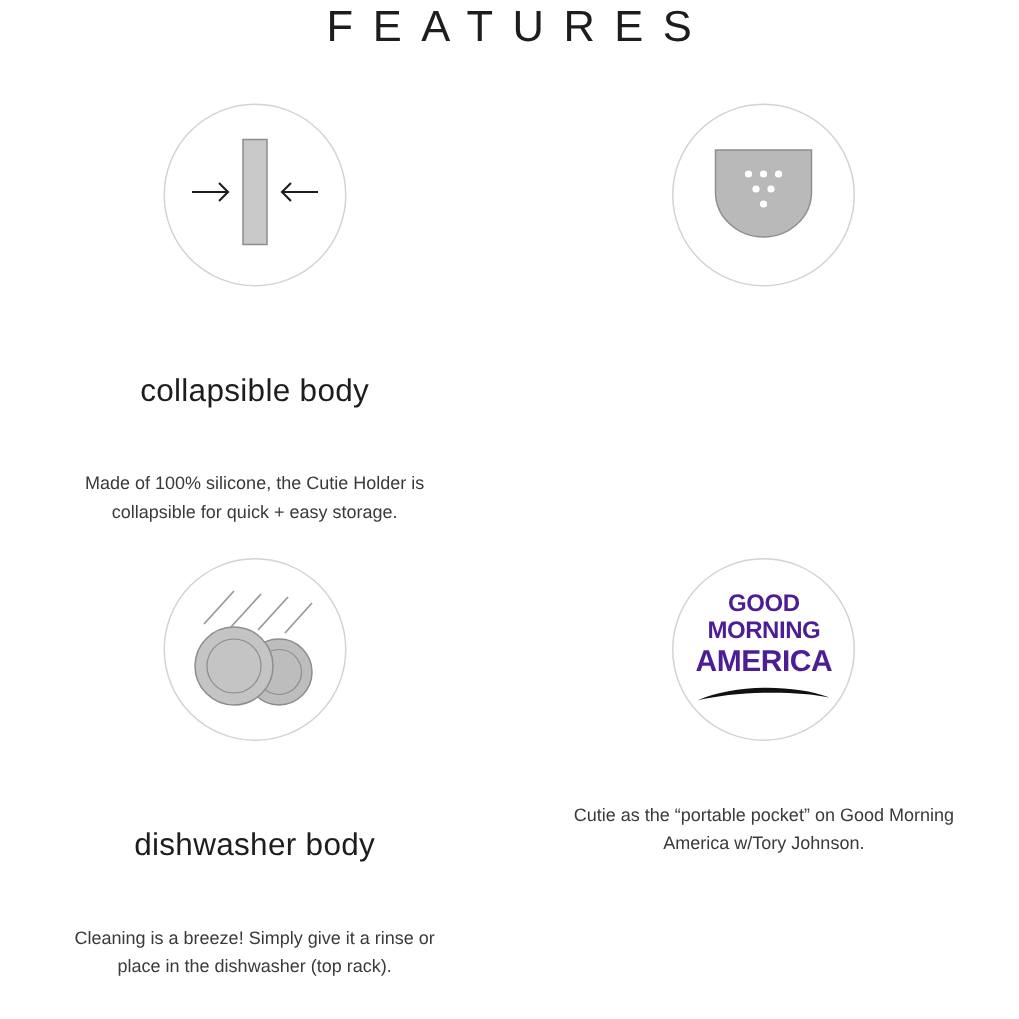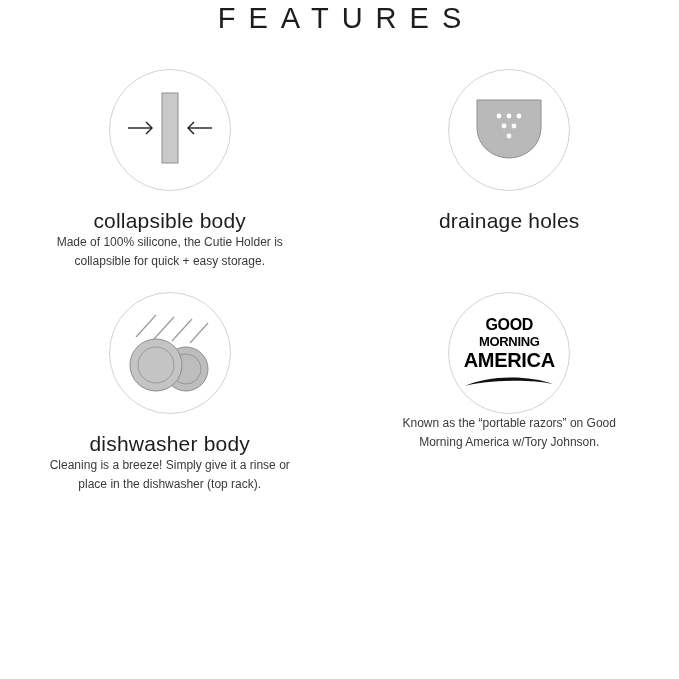--- a/index.html
+++ b/index.html
@@ -37,20 +37,21 @@
     grid-template-columns: 1fr 1fr;
     grid-template-rows: auto auto;
     row-gap: 20px;
   }
   .feature {
     display: flex;
     flex-direction: column;
     align-items: center;
     padding: 0 18px;
     box-sizing: border-box;
+    gap: 40px;
   }
   .icon-circle {
     width: 122px;
     height: 122px;
     border-radius: 50%;
     border: 1px solid #d3d3d3;
     display: flex;
     align-items: center;
     justify-content: center;
     box-sizing: border-box;
@@ -81,26 +82,26 @@
     border-radius: 50%;
     background: #ffffff;
     display: flex;
     flex-direction: column;
     align-items: center;
     justify-content: center;
     line-height: 1;
   }
   .gma-line {
     font-weight: bold;
-    color: #000000;
+    color: #4c1d95;
     letter-spacing: -0.3px;
     font-family: "Liberation Sans", sans-serif;
   }
   .gma-1 { font-size: 16px; }
-  .gma-2 { font-size: 13px; margin-top: 2px; }
+  .gma-2 { font-size: 16px; margin-top: 2px; }
   .gma-3 { font-size: 20px; margin-top: 2px; }
   .gma-swoosh { margin-top: 3px; }
 </style>
 </head>
 <body>
 
 <div class="page">
 
   <h1 class="page-title">FEATURES</h1>
 
@@ -129,21 +130,20 @@
             <path d="M8 8 H72 V36 A32 30 0 0 1 8 36 Z" fill="#b9b9b9" stroke="#8f8f8f" stroke-width="1"></path>
             <circle cx="30" cy="24" r="2.4" fill="#ffffff"></circle>
             <circle cx="40" cy="24" r="2.4" fill="#ffffff"></circle>
             <circle cx="50" cy="24" r="2.4" fill="#ffffff"></circle>
             <circle cx="35" cy="34" r="2.4" fill="#ffffff"></circle>
             <circle cx="45" cy="34" r="2.4" fill="#ffffff"></circle>
             <circle cx="40" cy="44" r="2.4" fill="#ffffff"></circle>
           </svg>
         </span>
       </div>
-      <div class="feature-title">drainage holes</div>
     </div>
 
     <div class="feature row2">
       <div class="icon-circle">
         <span>
           <svg width="100" height="96" viewBox="0 0 100 96">
             <g stroke="#9a9a9a" stroke-width="1.2" fill="none">
               <line x1="16" y1="34" x2="36" y2="12"></line>
               <line x1="34" y1="36" x2="54" y2="14"></line>
               <line x1="52" y1="38" x2="72" y2="16"></line>
@@ -164,17 +164,17 @@
       <div class="icon-circle">
         <div class="gma">
           <div class="gma-line gma-1">GOOD</div>
           <div class="gma-line gma-2">MORNING</div>
           <div class="gma-line gma-3">AMERICA</div>
           <svg class="gma-swoosh" width="92" height="16" viewBox="0 0 92 16">
             <path d="M2 13 C26 2, 66 2, 90 11 C66 6, 26 7, 2 13 Z" fill="#111111"></path>
           </svg>
         </div>
       </div>
-      <div class="feature-desc">Known as the “portable razors” on Good Morning America w/Tory Johnson.</div>
+      <div class="feature-desc">Cutie as the “portable pocket” on Good Morning America w/Tory Johnson.</div>
     </div>
 
   </div>
 </div>
 
 </body></html>

